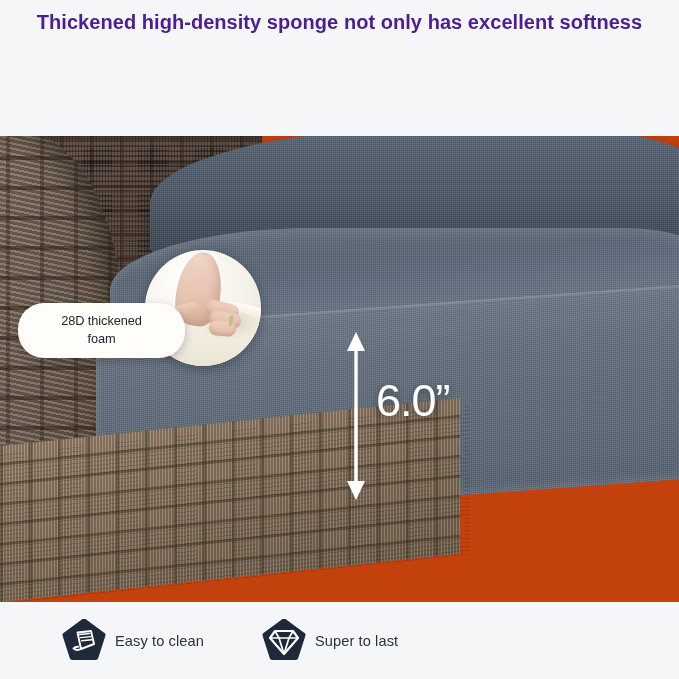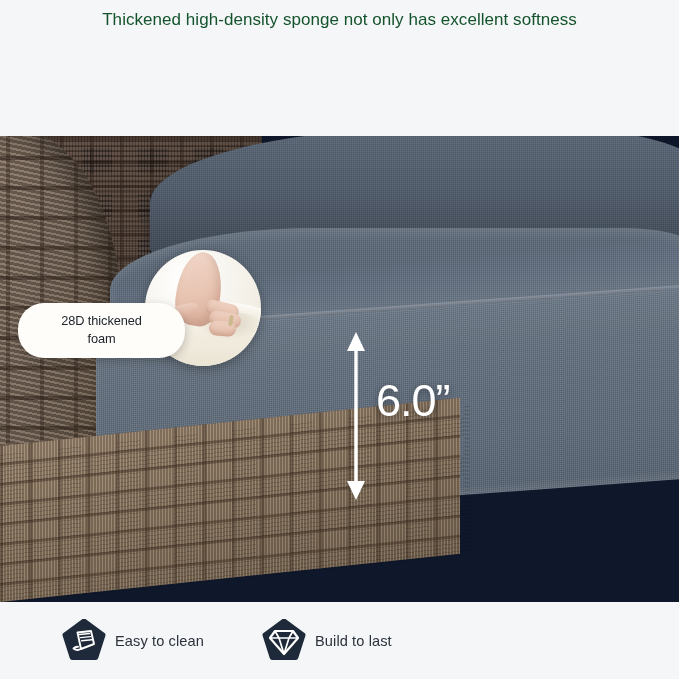--- a/index.html
+++ b/index.html
@@ -33,35 +33,35 @@
     font-family: "Liberation Sans", sans-serif;
     font-size: 41px;
     font-weight: 700;
     letter-spacing: -0.8px;
     color: #1d2635;
     line-height: 1.12;
   }
   .subtitle {
     margin: 0;
     padding-top: 7px;
-    font-size: 17px;
-    font-weight: 400;
-    color: #14532d;
+    font-size: 20px;
+    font-weight: 700;
+    color: #4c1d95;
     line-height: 1.55;
     letter-spacing: 0.05px;
   }
 
   
   .photo {
     position: absolute;
     left: 0; top: 136px;
     width: 679px;
     height: 466px;
     overflow: hidden;
-    background: #0f172a;
+    background: #c2410c;
   }
 
   
   .wicker-back {
     position: absolute;
     left: 0; top: 0;
     width: 262px;
     height: 196px;
     background:
       repeating-linear-gradient(90deg,
@@ -442,19 +442,19 @@
       </div>
 
 
       <div class="feature f-last">
         <svg class="badge" viewBox="0 0 44 44">
           <path d="M22 2 L41 16 L33.8 38.5 L10.2 38.5 L3 16 Z" fill="#1e2a3a"></path>
           <path d="M22 2 L41 16 L33.8 38.5 L10.2 38.5 L3 16 Z" fill="none" stroke="#1e2a3a" stroke-width="5" stroke-linejoin="round"></path>
           <path d="M13 12 L31 12 L36 19 L22 35 L8 19 Z" fill="none" stroke="#ffffff" stroke-width="2.2" stroke-linejoin="round"></path>
           <path d="M8 19 L36 19 M13 12 L17 19 L22 35 M31 12 L27 19 L22 35" fill="none" stroke="#ffffff" stroke-width="1.7" stroke-linejoin="round"></path>
         </svg>
-        <span class="feature-label">Build to last</span>
+        <span class="feature-label">Super to last</span>
       </div>
 
     </div>
   </div>
 
 </div>
 
 </body></html>

